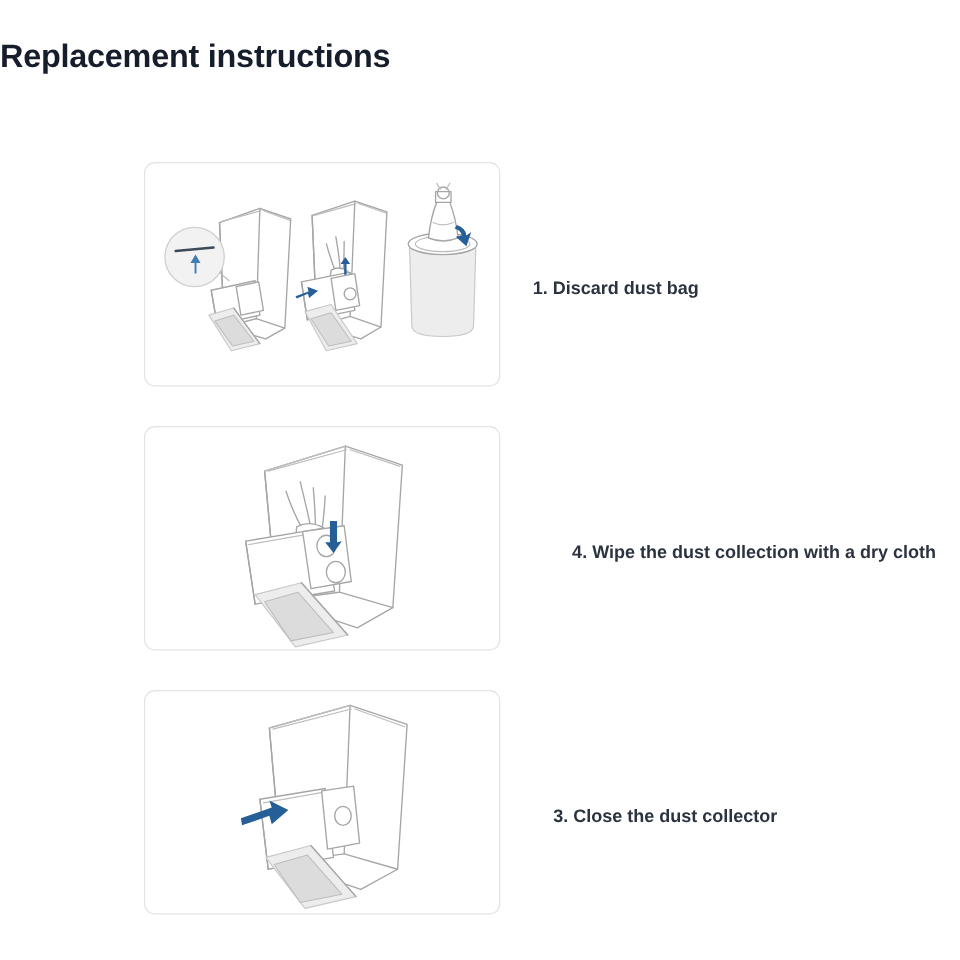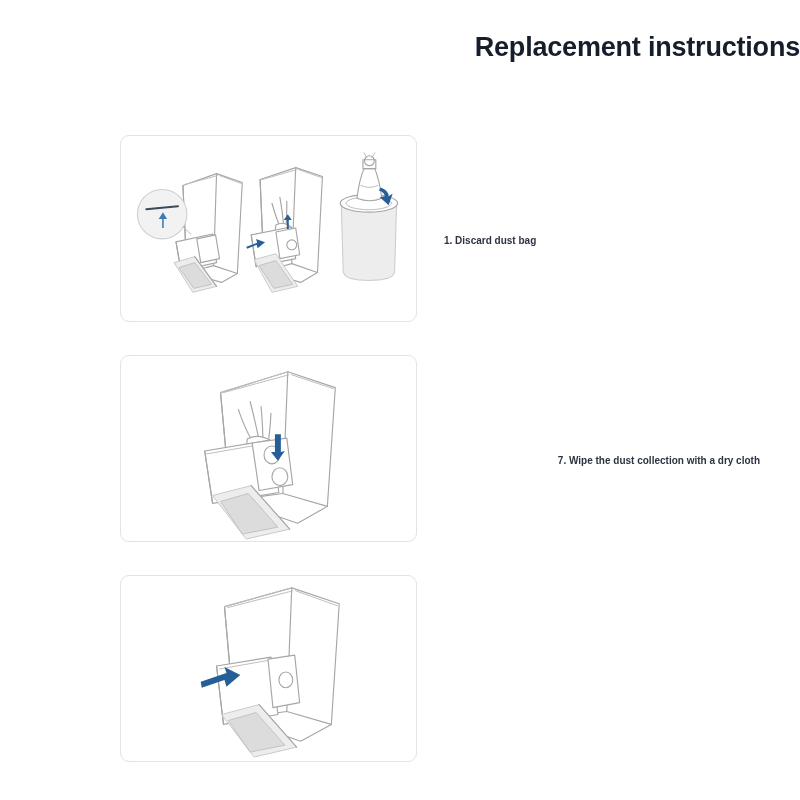--- a/index.html
+++ b/index.html
@@ -19,21 +19,21 @@
     position: relative;
     width: 800px;
     height: 800px;
     box-sizing: border-box;
   }
   .page-title {
     position: absolute;
     top: 32px;
     left: 0;
     width: 800px;
-    text-align: right;
+    text-align: left;
     font-size: 27px;
     font-weight: bold;
     letter-spacing: -0.2px;
     color: #161d2b;
   }
   .steps {
     position: absolute;
     top: 135px;
     left: 0;
     width: 800px;
@@ -57,22 +57,22 @@
     flex: 0 0 auto;
   }
   .panel svg {
     display: block;
     width: 100%;
     height: 100%;
   }
   .step-text {
     flex: 1 1 auto;
     padding-left: 27px;
-    padding-right: 40px;
-    font-size: 10px;
+    padding-right: 20px;
+    font-size: 15px;
     font-weight: bold;
     color: #2c3340;
     line-height: 1.95;
     margin-top: 24px;
   }
   .step-text .line {
     display: block;
     white-space: nowrap;
   }
   .step-text.align-right .line {
@@ -270,21 +270,21 @@
             <path class="fill-grey" d="M100 147 L128 139 L158 173 L122 180 Z"></path>
             <path class="ln" d="M131 131 L170 175"></path>
 
             <g class="arrow">
               <path d="M155 79 L161 79 L161 97 L165 96 L158 106 L151 97 L155 97 Z"></path>
             </g>
           </g>
         </svg>
       </div>
       <div class="step-text align-right">
-        <span class="line">7. Wipe the dust collection with a dry cloth</span>
+        <span class="line">4. Wipe the dust collection with a dry cloth</span>
       </div>
     </div>
 
     <div class="step-row">
       <div class="panel">
         <svg viewBox="0 0 297 187" xmlns="http://www.w3.org/2000/svg">
           <g>
 
             <path class="fill-white" d="M104 31 L172 12 L220 28 L212 150 L181 167 L114 144 Z"></path>
             <path class="ln" d="M104 31 L114 144"></path>
@@ -304,16 +304,19 @@
             <path class="fill-lightgrey" d="M101 140 L139 130 L177 173 L134 183 Z"></path>
             <path class="fill-grey" d="M108 146 L136 138 L165 171 L130 178 Z"></path>
             <path class="ln" d="M139 130 L177 173"></path>
 
             <g class="arrow">
               <path d="M80 107 L106 98 L104 92 L120 100 L106 112 L104 105 L81 113 Z"></path>
             </g>
           </g>
         </svg>
       </div>
+      <div class="step-text align-left-indent">
+        <span class="line">3. Close the dust collector</span>
+      </div>
     </div>
 
   </div>
 </div>
 
 </body></html>

